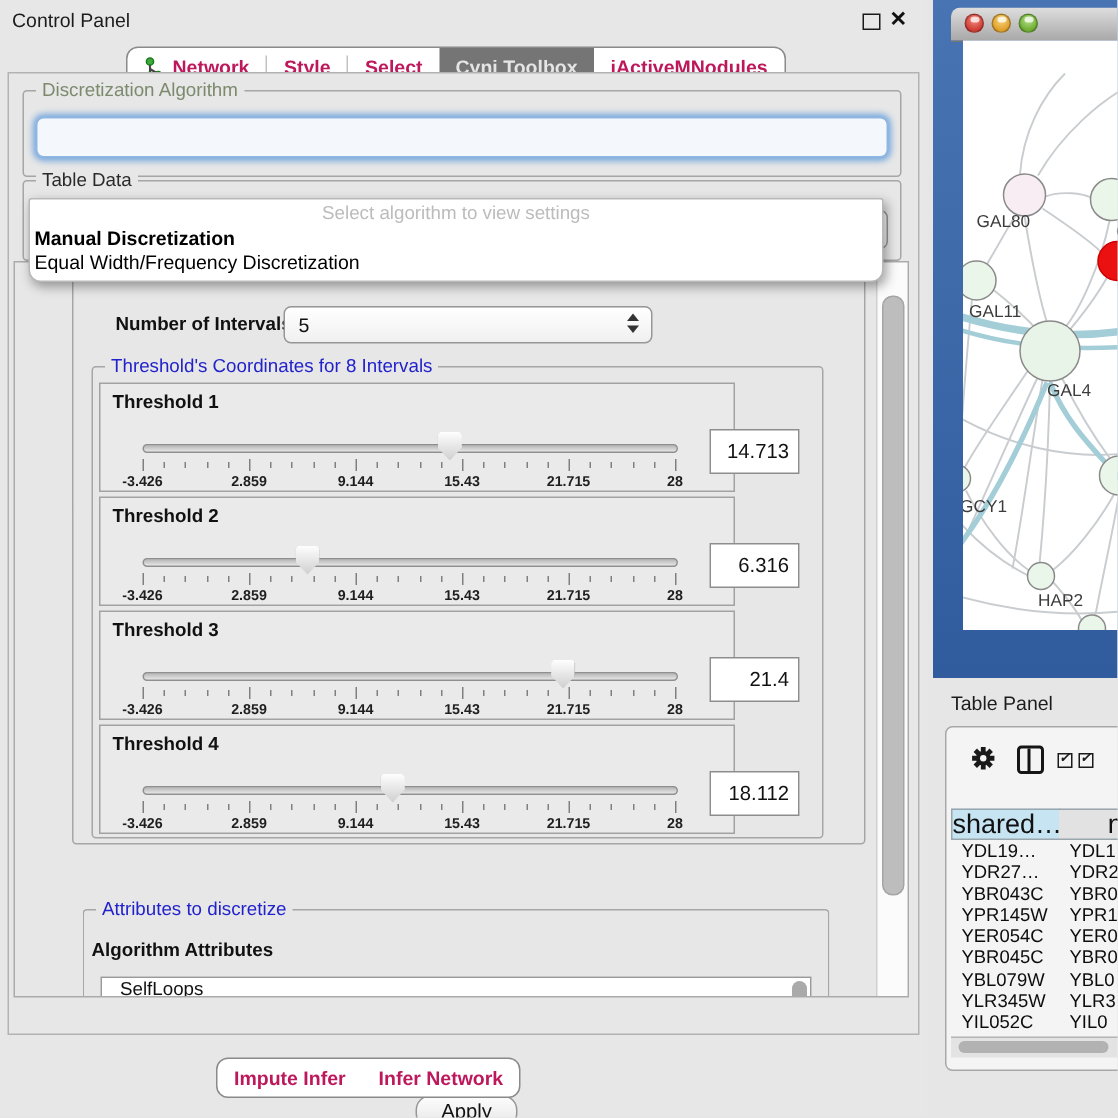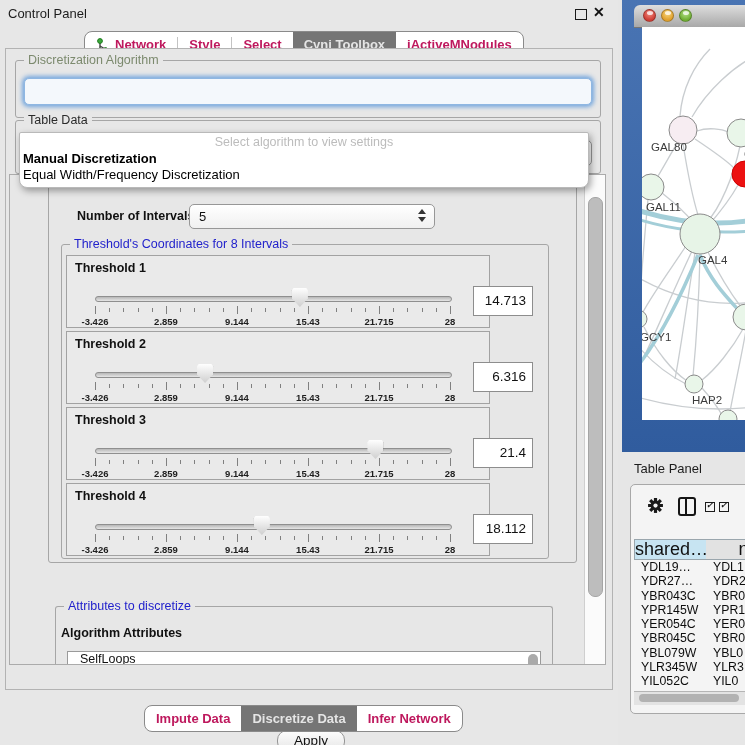--- a/index.html
+++ b/index.html
@@ -392,24 +392,21 @@
         <div id="vsb-track" class="abs">
           <div id="vsb-thumb" class="abs"></div>
         </div>
       </div>
 
       <div id="apply-btn" class="abs">Apply</div>
     </div>
 
     <div id="bottom-tabbar" class="abs tabbar">
       <div class="tab">
-          <span>Impute Data</span>
-        </div>
-      <div class="tab sel">
-          <span>Discretize Data</span>
+          <span>Impute Infer</span>
         </div>
       <div class="tab">
           <span>Infer Network</span>
         </div>
     </div>
   </div>
 
   <div id="net-window" class="abs">
     <div id="net-titlebar" class="abs">
       <div class="light" style="left: 9px; background: radial-gradient(circle at 50% 32%, rgb(240, 138, 126), rgb(207, 61, 52) 70%);">

